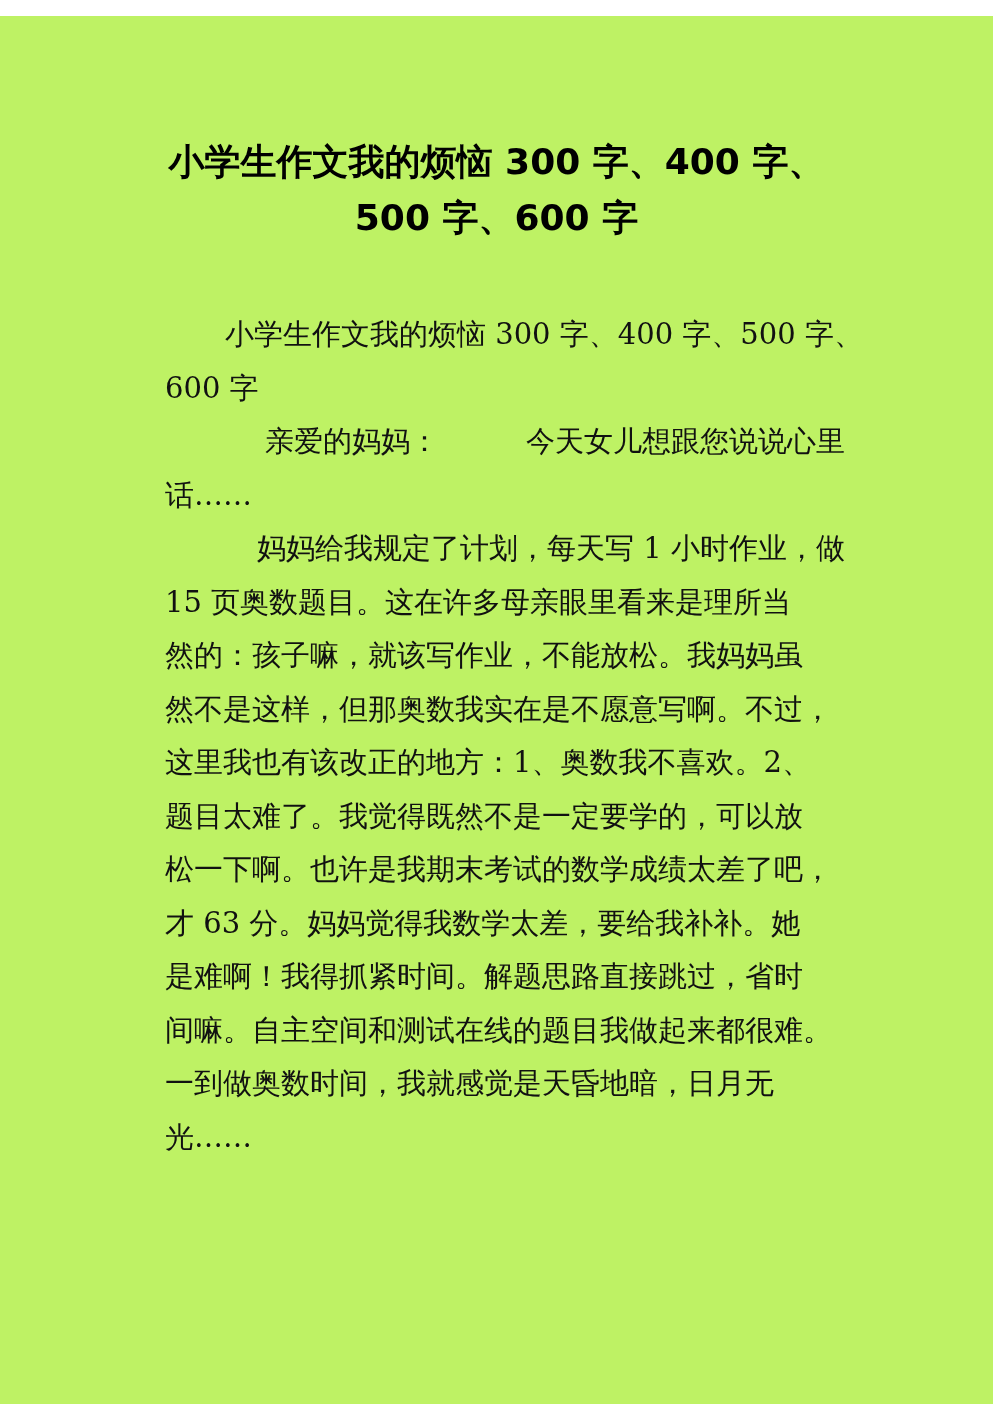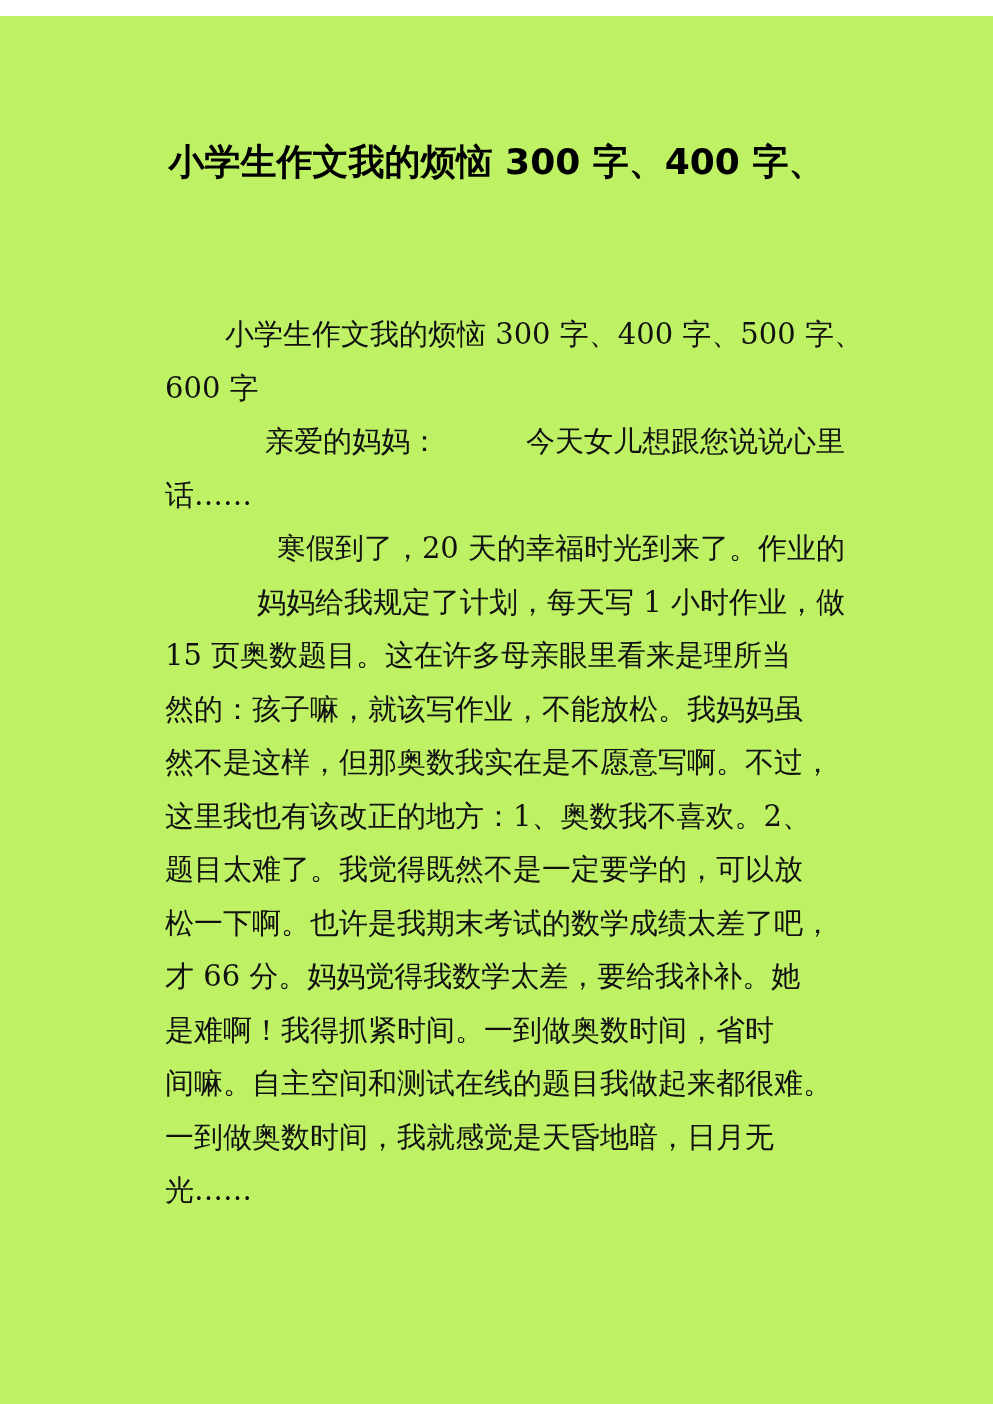--- a/index.html
+++ b/index.html
@@ -58,47 +58,47 @@
     text-align: right;
   }
 </style>
 </head>
 <body>
 
 <div class="page">
 
   <div class="title">
     <span class="line">小学生作文我的烦恼 300 字、400 字、</span>
+    <span class="line">500 字、600 字</span>
   </div>
 
   <div class="body-text">
 
     <div>
       <span class="line indent">小学生作文我的烦恼 300 字、400 字、500 字、</span>
       <span class="line">600 字</span>
     </div>
 
     <div>
       <span class="line indent">亲爱的妈妈：　　　今天女儿想跟您说说心里</span>
       <span class="line">话……</span>
     </div>
 
     <div>
-      <span class="line indent">寒假到了，20 天的幸福时光到来了。作业的</span>
     </div>
 
     <div>
       <span class="line indent">妈妈给我规定了计划，每天写 1 小时作业，做</span>
       <span class="line">15 页奥数题目。这在许多母亲眼里看来是理所当</span>
       <span class="line">然的：孩子嘛，就该写作业，不能放松。我妈妈虽</span>
       <span class="line">然不是这样，但那奥数我实在是不愿意写啊。不过，</span>
       <span class="line">这里我也有该改正的地方：1、奥数我不喜欢。2、</span>
       <span class="line">题目太难了。我觉得既然不是一定要学的，可以放</span>
       <span class="line">松一下啊。也许是我期末考试的数学成绩太差了吧，</span>
-      <span class="line">才 66 分。妈妈觉得我数学太差，要给我补补。她</span>
-      <span class="line">是难啊！我得抓紧时间。一到做奥数时间，省时</span>
+      <span class="line">才 63 分。妈妈觉得我数学太差，要给我补补。她</span>
+      <span class="line">是难啊！我得抓紧时间。解题思路直接跳过，省时</span>
       <span class="line">间嘛。自主空间和测试在线的题目我做起来都很难。</span>
       <span class="line">一到做奥数时间，我就感觉是天昏地暗，日月无</span>
       <span class="line">光……</span>
     </div>
 
   </div>
 </div>
 
 </body></html>

